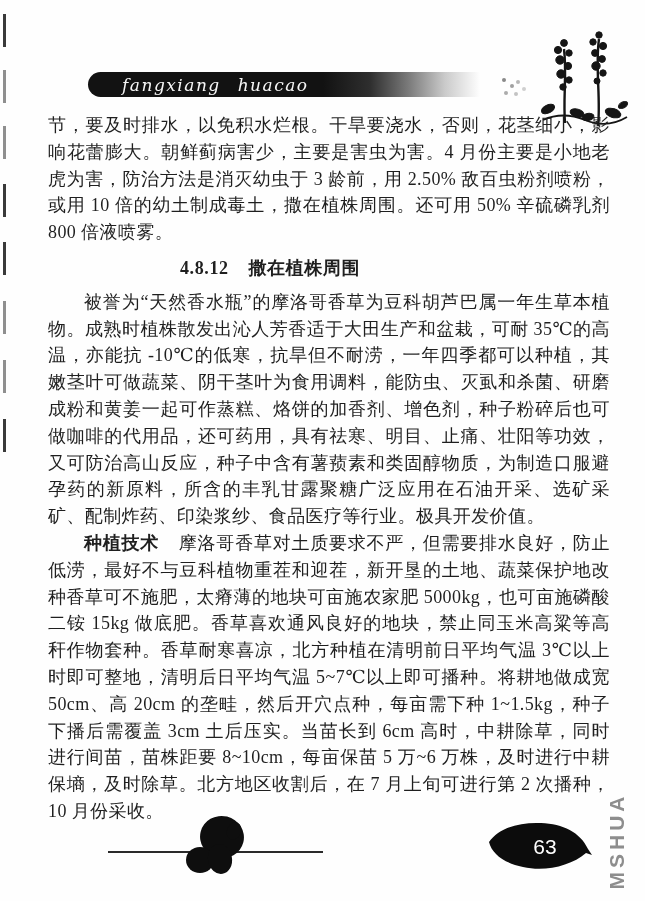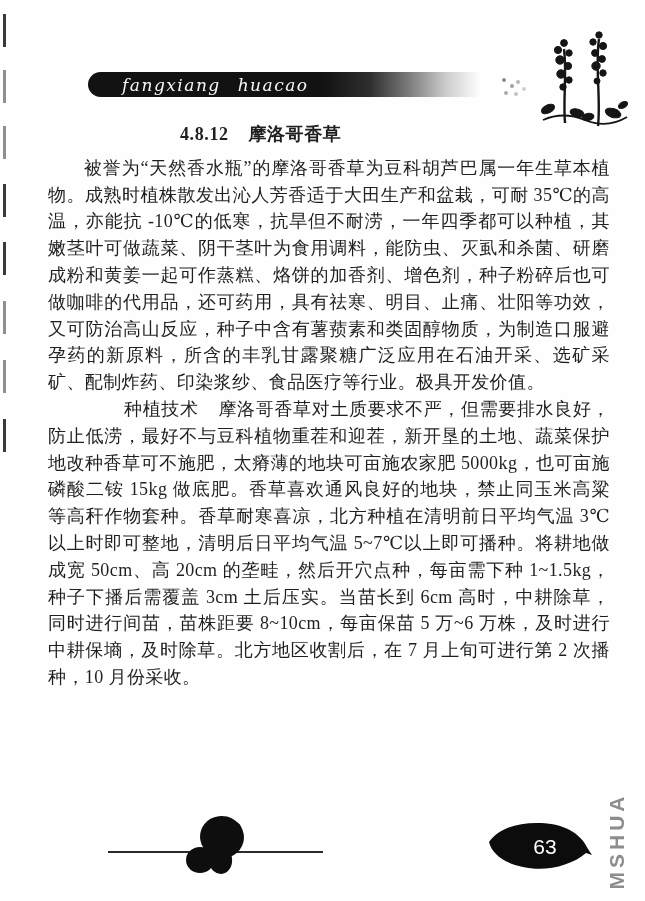--- a/index.html
+++ b/index.html
@@ -43,21 +43,21 @@
     font-size:18px;line-height:26.8px;text-align:justify;
     letter-spacing:0.4px;
   }
   .body-text p{margin:0;}
   .body-text p.ind{text-indent:2em;}
   .heading{
     margin:9px 0 7px 0;padding-left:84px;font-size:18px;font-weight:bold;
     letter-spacing:0.6px;
   }
   .heading .num{margin-right:1.1em;margin-left:48px;}
-  .runin{font-weight:normal;margin-right:1.1em;margin-left:40px;}
+  .runin{font-weight:bold;margin-right:1.1em;}
 
   
   .footer-line{position:absolute;left:108px;top:851px;width:215px;height:2px;background:#2a2a2a;}
   .blot{position:absolute;left:182px;top:813px;}
   .leaf{position:absolute;left:487px;top:820px;}
   .leaf text{
     font-family:"Liberation Sans","DejaVu Sans",sans-serif;
     font-size:21px;fill:#ffffff;
   }
 
@@ -115,22 +115,23 @@
         <circle cx="64" cy="54" r="3"></circle>
       <ellipse cx="15" cy="82" rx="7" ry="4" transform="rotate(-25 15 82)"></ellipse>
       <ellipse cx="44" cy="86" rx="7" ry="4" transform="rotate(15 44 86)"></ellipse>
       <ellipse cx="55" cy="90" rx="6" ry="3.6" transform="rotate(-12 55 90)"></ellipse>
       <ellipse cx="80" cy="86" rx="8" ry="4.4" transform="rotate(18 80 86)"></ellipse>
       <ellipse cx="90" cy="78" rx="5" ry="3" transform="rotate(-30 90 78)"></ellipse>
     </g>
   </svg>
 
   <div class="body-text">
+    <p class="cont">节，要及时排水，以免积水烂根。干旱要浇水，否则，花茎细小，影响花蕾膨大。朝鲜蓟病害少，主要是害虫为害。4 月份主要是小地老虎为害，防治方法是消灭幼虫于 3 龄前，用 2.50% 敌百虫粉剂喷粉，或用 10 倍的幼土制成毒土，撒在植株周围。还可用 50% 辛硫磷乳剂 800 倍液喷雾。</p>
     <h3 class="heading">
-      <span class="num">4.8.12</span><span>摩洛哥香草</span>
+      <span class="num">4.8.12</span><span>撒在植株周围</span>
     </h3>
     <p class="ind">被誉为“天然香水瓶”的摩洛哥香草为豆科胡芦巴属一年生草本植物。成熟时植株散发出沁人芳香适于大田生产和盆栽，可耐 35℃的高温，亦能抗 -10℃的低寒，抗旱但不耐涝，一年四季都可以种植，其嫩茎叶可做蔬菜、阴干茎叶为食用调料，能防虫、灭虱和杀菌、研磨成粉和黄姜一起可作蒸糕、烙饼的加香剂、增色剂，种子粉碎后也可做咖啡的代用品，还可药用，具有祛寒、明目、止痛、壮阳等功效，又可防治高山反应，种子中含有薯蓣素和类固醇物质，为制造口服避孕药的新原料，所含的丰乳甘露聚糖广泛应用在石油开采、选矿采矿、配制炸药、印染浆纱、食品医疗等行业。极具开发价值。</p>
     <p class="ind">
       <span class="runin">种植技术</span><span>摩洛哥香草对土质要求不严，但需要排水良好，防止低涝，最好不与豆科植物重茬和迎茬，新开垦的土地、蔬菜保护地改种香草可不施肥，太瘠薄的地块可亩施农家肥 5000kg，也可亩施磷酸二铵 15kg 做底肥。香草喜欢通风良好的地块，禁止同玉米高粱等高秆作物套种。香草耐寒喜凉，北方种植在清明前日平均气温 3℃以上时即可整地，清明后日平均气温 5~7℃以上即可播种。将耕地做成宽 50cm、高 20cm 的垄畦，然后开穴点种，每亩需下种 1~1.5kg，种子下播后需覆盖 3cm 土后压实。当苗长到 6cm 高时，中耕除草，同时进行间苗，苗株距要 8~10cm，每亩保苗 5 万~6 万株，及时进行中耕保墒，及时除草。北方地区收割后，在 7 月上旬可进行第 2 次播种，10 月份采收。</span>
     </p>
   </div>
 
   <div class="footer-line"></div>
 
   <svg class="blot" width="72" height="68" viewBox="0 0 72 68">

